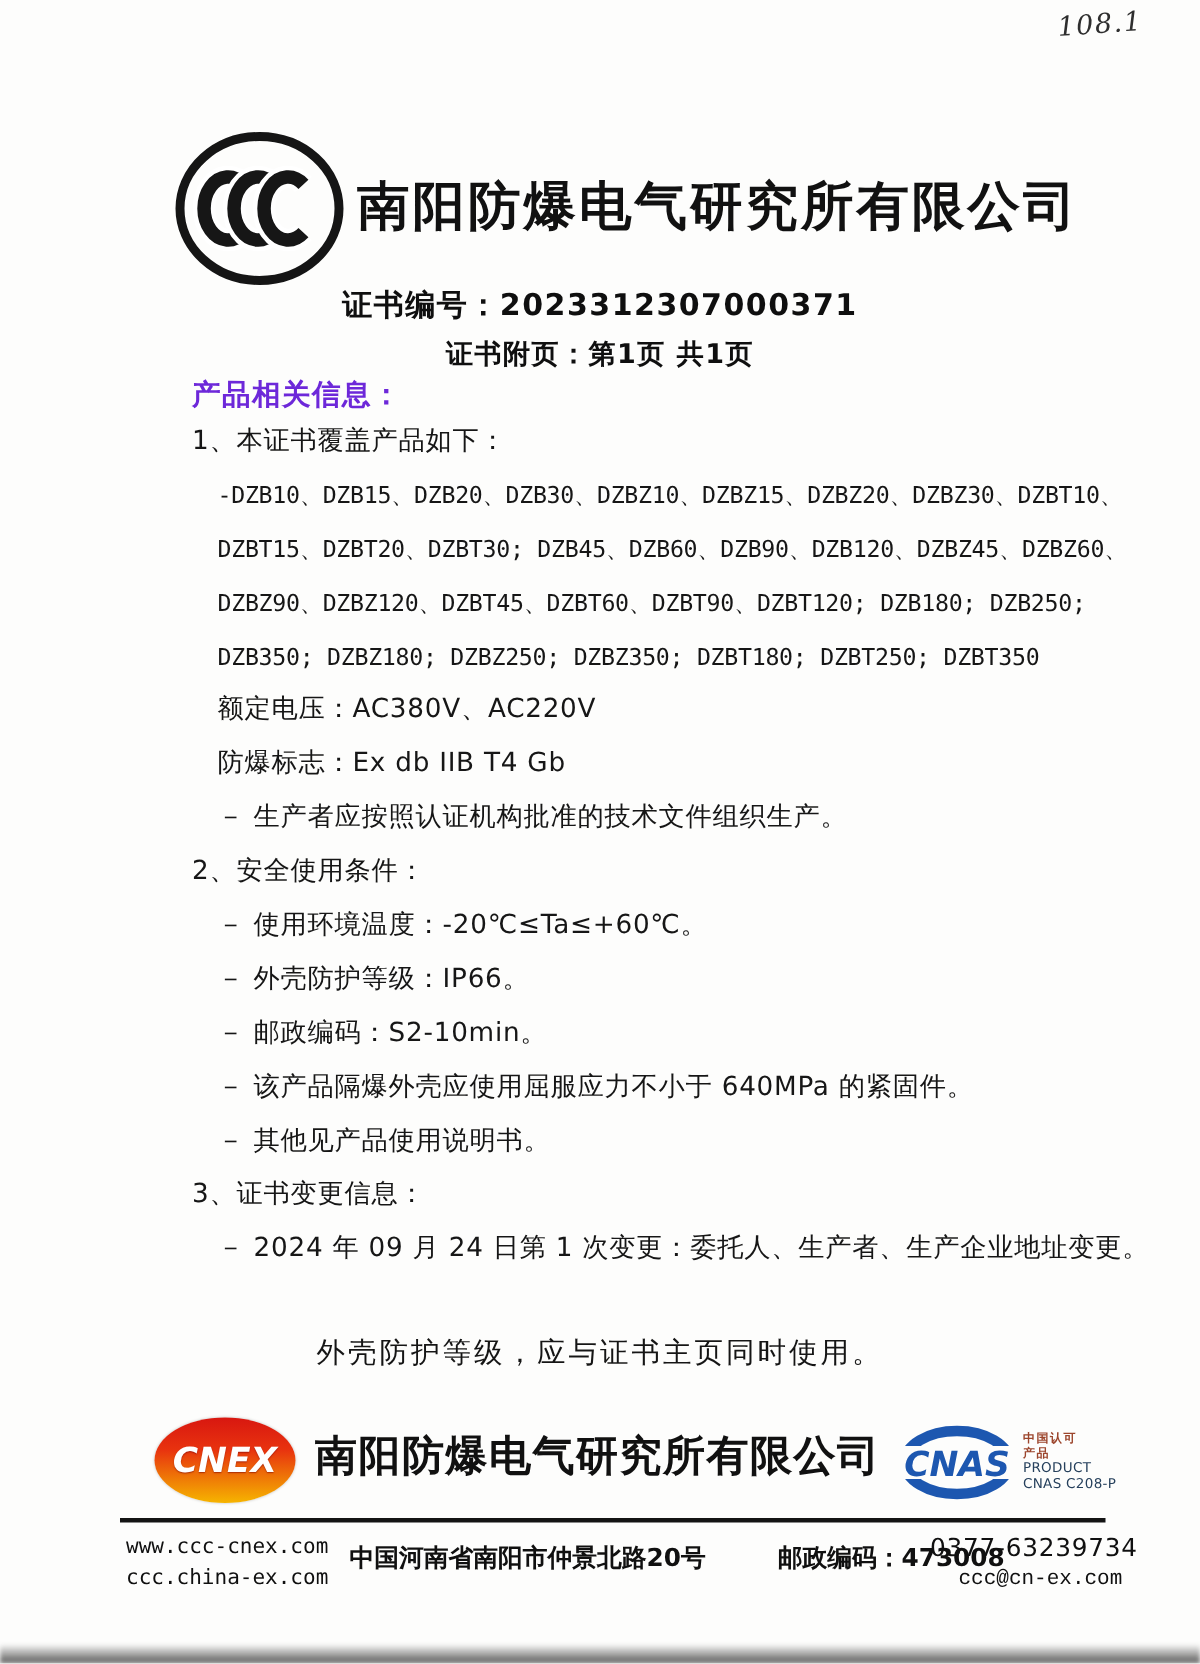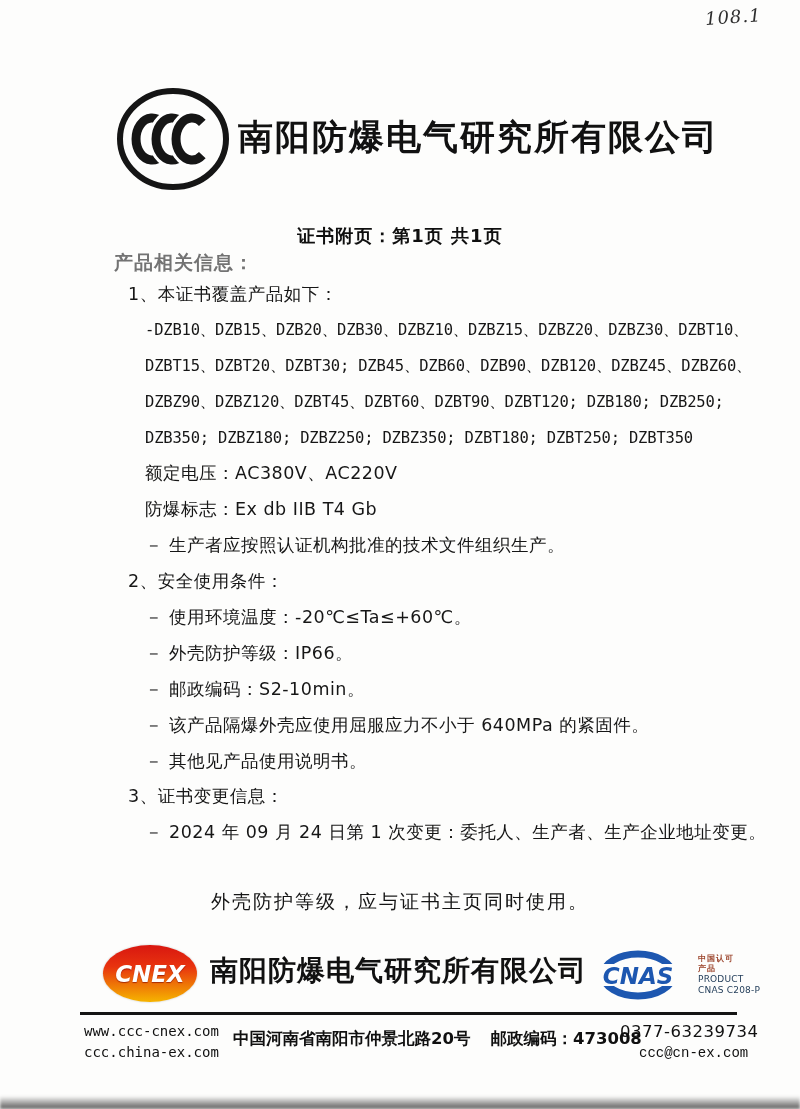--- a/index.html
+++ b/index.html
@@ -22,22 +22,22 @@
     white-space:nowrap;
   }
   .cert-line{
     position:absolute;left:0;width:800px;text-align:center;
     font-weight:bold;color:#0f0f0f;white-space:nowrap;
   }
   .cert-no-line{top:190px;font-size:20px;letter-spacing:1px;}
   .attach-line{top:224px;font-size:18px;letter-spacing:1px;}
   
   .section-heading{
-    position:absolute;top:250px;left:114px;
-    font-size:19px;font-weight:bold;letter-spacing:1px;color:#737373;
+    position:absolute;top:250px;left:128px;
+    font-size:19px;font-weight:bold;letter-spacing:1px;color:#6d28d9;
   }
   .body-lines{position:absolute;top:277px;left:128px;width:620px;}
   .line{
     height:35.9px;line-height:35.9px;font-size:17.5px;color:#161616;
     white-space:nowrap;letter-spacing:0.5px;
   }
   .line.ind{padding-left:17px;}
   .line.mono{
     font-family:"DejaVu Sans Mono",monospace;font-size:15.5px;letter-spacing:-0.2px;
   }
@@ -55,31 +55,31 @@
   .cnex-text{
     font-size:23px;font-weight:bold;font-style:italic;color:#fff;
     letter-spacing:0px;text-shadow:0 1px 1px rgba(120,0,0,.6);
   }
   .company-name{
     position:absolute;top:952px;left:210px;width:366px;text-align:right;
     font-size:28px;font-weight:bold;letter-spacing:1px;color:#111;white-space:nowrap;
   }
   .cnas-wrap{position:absolute;top:948px;left:598px;display:flex;align-items:center;}
   .cnas-logo{width:80px;height:54px;}
-  .cnas-sidetext{margin-left:20px;line-height:1.25;}
+  .cnas-sidetext{margin-left:4px;line-height:1.25;}
   .cnas-cn{font-size:8px;font-weight:bold;letter-spacing:1px;}
   .cnas-en{font-size:9px;font-weight:normal;letter-spacing:0.2px;}
   
   .footer-rule{position:absolute;top:1012px;left:80px;width:657px;height:3px;background:#141414;}
   .websites{
     position:absolute;top:1021px;left:84px;
     font-family:"DejaVu Sans Mono",monospace;font-size:14px;line-height:21px;color:#101010;
   }
   .address-row{
-    position:absolute;top:1028px;left:233px;display:flex;gap:20px;
+    position:absolute;top:1028px;left:233px;display:flex;gap:48px;
     font-size:16.5px;font-weight:bold;color:#101010;white-space:nowrap;
   }
   .phone-email{position:absolute;top:1021px;left:620px;color:#101010;}
   .phone{font-size:16.5px;line-height:22px;letter-spacing:0.5px;}
   .email{font-family:Liberation Mono, monospace;font-size:14px;line-height:21px;margin-left:19px;}
   
   .scan-shadow{
     position:absolute;bottom:0;left:0;width:100%;height:13px;
     background:linear-gradient(180deg,rgba(40,40,40,0) 0%,rgba(38,38,38,0.55) 70%,rgba(30,30,30,0.7) 100%);
     filter:blur(1.5px);
@@ -97,20 +97,23 @@
     <path d="M 47.3 36.9 A 16 21 0 1 0 47.3 69.1" fill="none" stroke="#ffffff" stroke-width="15"></path>
     <path d="M 47.3 36.9 A 16 21 0 1 0 47.3 69.1" fill="none" stroke="#161616" stroke-width="9"></path>
     <path d="M 67.3 36.9 A 16 21 0 1 0 67.3 69.1" fill="none" stroke="#ffffff" stroke-width="15"></path>
     <path d="M 67.3 36.9 A 16 21 0 1 0 67.3 69.1" fill="none" stroke="#161616" stroke-width="9"></path>
     <path d="M 87.3 36.9 A 16 21 0 1 0 87.3 69.1" fill="none" stroke="#ffffff" stroke-width="15"></path>
     <path d="M 87.3 36.9 A 16 21 0 1 0 87.3 69.1" fill="none" stroke="#161616" stroke-width="9"></path>
   </svg>
 
   <div class="main-title">南阳防爆电气研究所有限公司</div>
 
+  <div class="cert-line cert-no-line">
+    <span>证书编号：</span><span>2023312307000371</span>
+  </div>
 
   <div class="cert-line attach-line">
     <span>证书附页：</span><span>第1页 共1页</span>
   </div>
 
   <div class="section-heading">产品相关信息：</div>
 
   <div class="body-lines">
     <div class="line">1、本证书覆盖产品如下：</div>
     <div class="line ind mono">-DZB10、DZB15、DZB20、DZB30、DZBZ10、DZBZ15、DZBZ20、DZBZ30、DZBT10、</div>

